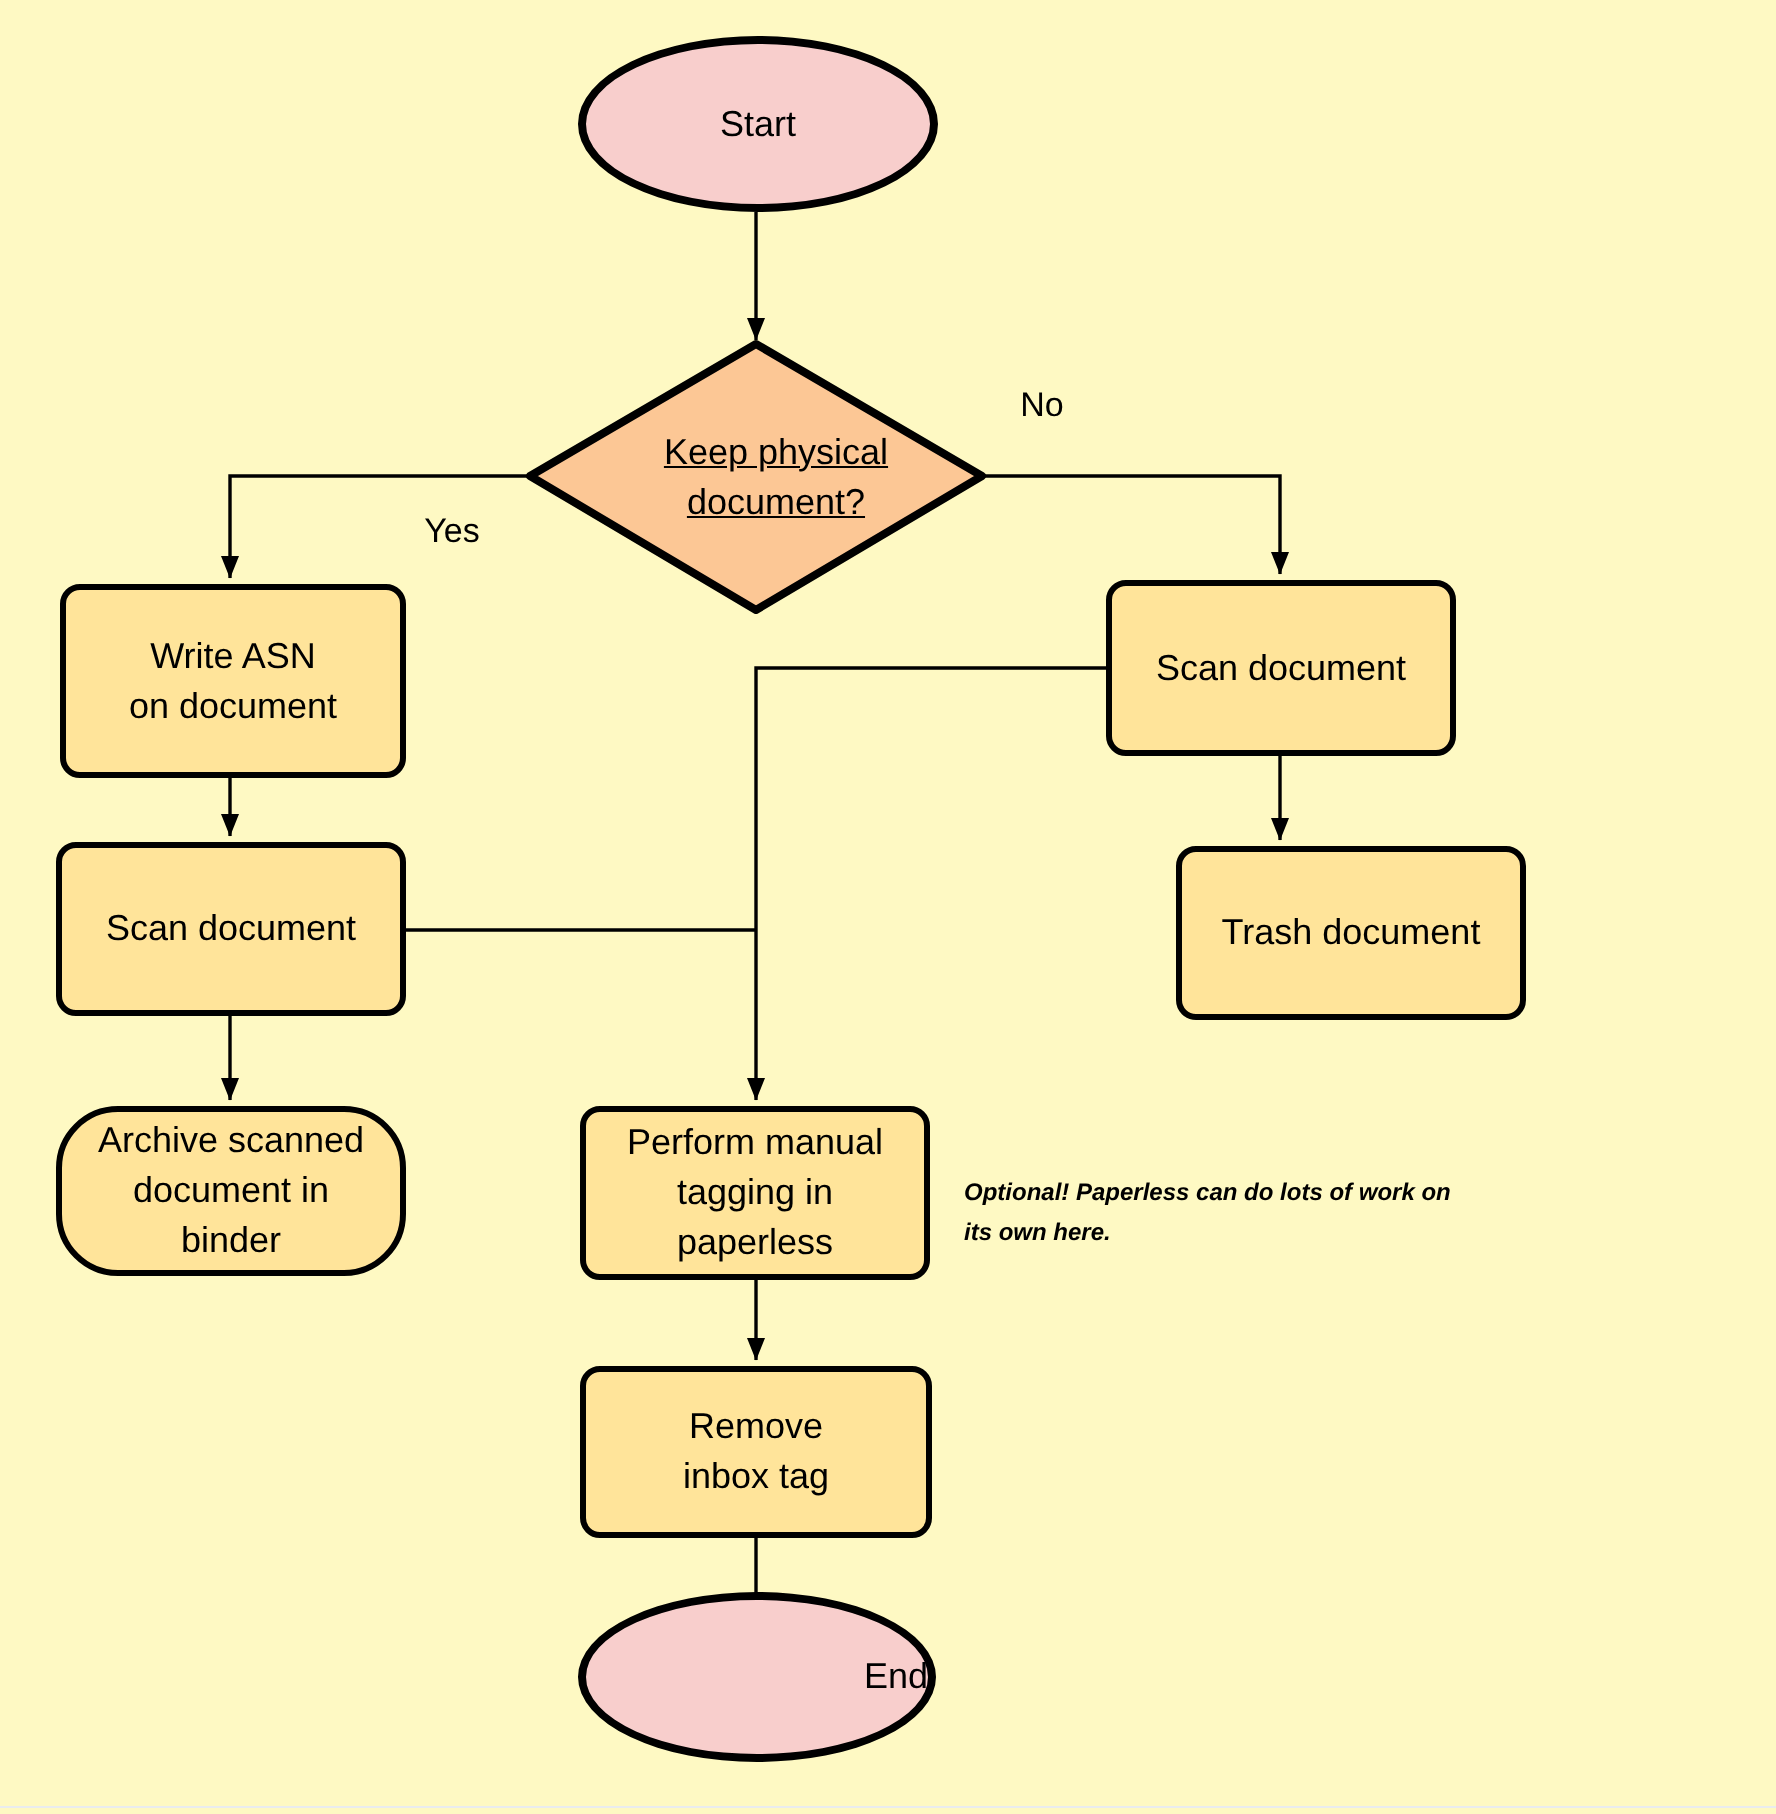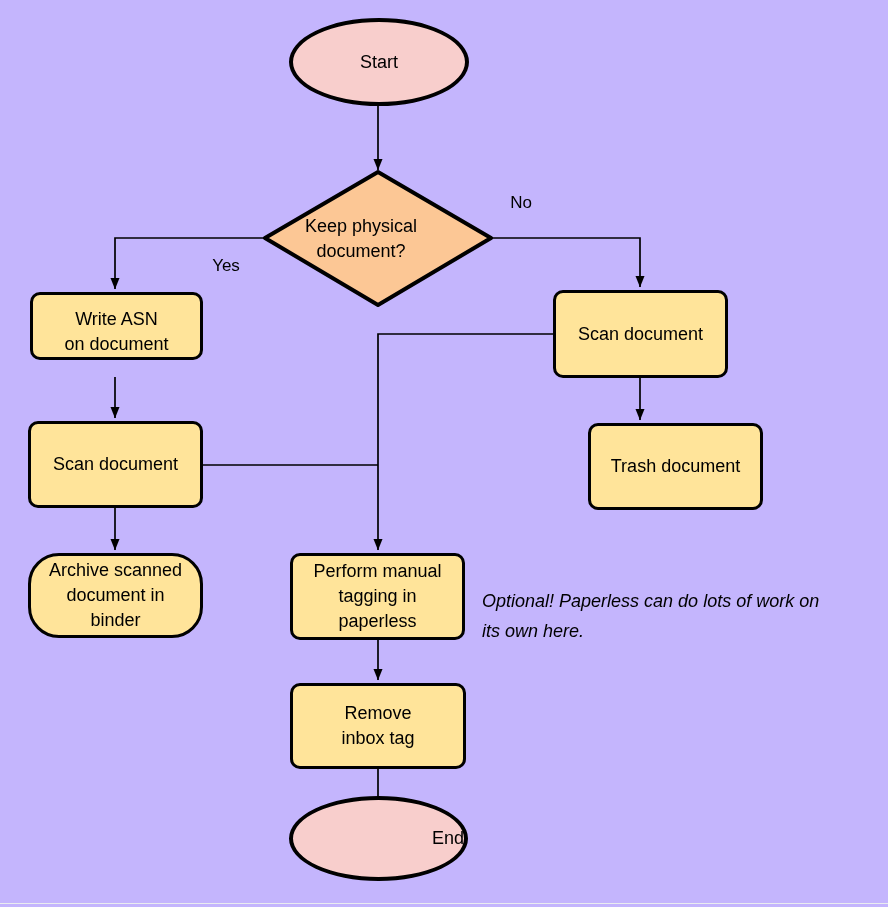--- a/index.html
+++ b/index.html
@@ -1,19 +1,19 @@
 <!DOCTYPE html>
 <html style="--terminal-fill: #f8cecc; --decision-fill: #fcc795; --process-fill: #ffe49a; --stroke: #000000; --line: #000000;"><head>
 <meta charset="utf-8">
 <style>
   html,body{margin:0;padding:0;background:#ffffff;}
   .canvas{
     position:relative;
     width:888px;height:907px;
-    background:#c4b5fd;
+    background:#fef9c3;
     font-family:"Liberation Sans", sans-serif;
     color:#000000;
     overflow:hidden;
   }
   svg.edges{position:absolute;left:0;top:0;width:888px;height:907px;}
   svg.edges path.edge{fill:none;stroke:var(--line,#000);stroke-width:1.7;}
   polygon.decision-shape{
     fill:var(--decision-fill,#fcc795);
     stroke:var(--stroke,#000);
     stroke-width:4;
@@ -44,23 +44,24 @@
     font-size:18px;line-height:25px;
     white-space:pre-line;
   }
   .edge-label{
     position:absolute;
     font-size:17px;
     text-align:center;
   }
   .note{
     position:absolute;
-    font-size:18px;line-height:30px;
+    font-size:12px;line-height:20px;
     font-style:italic;
     white-space:pre-line;
+    font-weight:bold;
   }
   .bottom-border{
     position:absolute;
     left:0;top:903px;width:888px;height:1px;
     background:#e9ecef;
   }
 </style>
 </head>
 <body>
 
@@ -84,26 +85,26 @@
     <path class="edge" d="M378,640 V680" marker-end="url(#arrow)"></path>
     <path class="edge" d="M378,769 V810" marker-end="url(#arrow)"></path>
 
     <polygon class="decision-shape" points="378,172 491,238 378,305 265,238"></polygon>
   </svg>
 
   <div class="node terminal" style="left:289px;top:18px;width:180px;height:88px;">
     <span>Start</span>
   </div>
 
-  <div class="decision-label" style="left:248px;top:172px;width:226px;height:133px;">
+  <div class="decision-label" style="left:275px;top:172px;width:226px;height:133px;text-decoration:underline;">
     <span>Keep physical
 document?</span>
   </div>
 
-  <div class="node process" style="left:30px;top:292px;width:173px;height:68px;align-items:flex-end;">
+  <div class="node process" style="left:30px;top:292px;width:173px;height:97px;">
     <span>Write ASN
 on document</span>
   </div>
 
   <div class="node process" style="left:28px;top:421px;width:175px;height:87px;">
     <span>Scan document</span>
   </div>
 
   <div class="node process" style="left:28px;top:553px;width:175px;height:85px;border-radius:31px;">
     <span>Archive scanned

